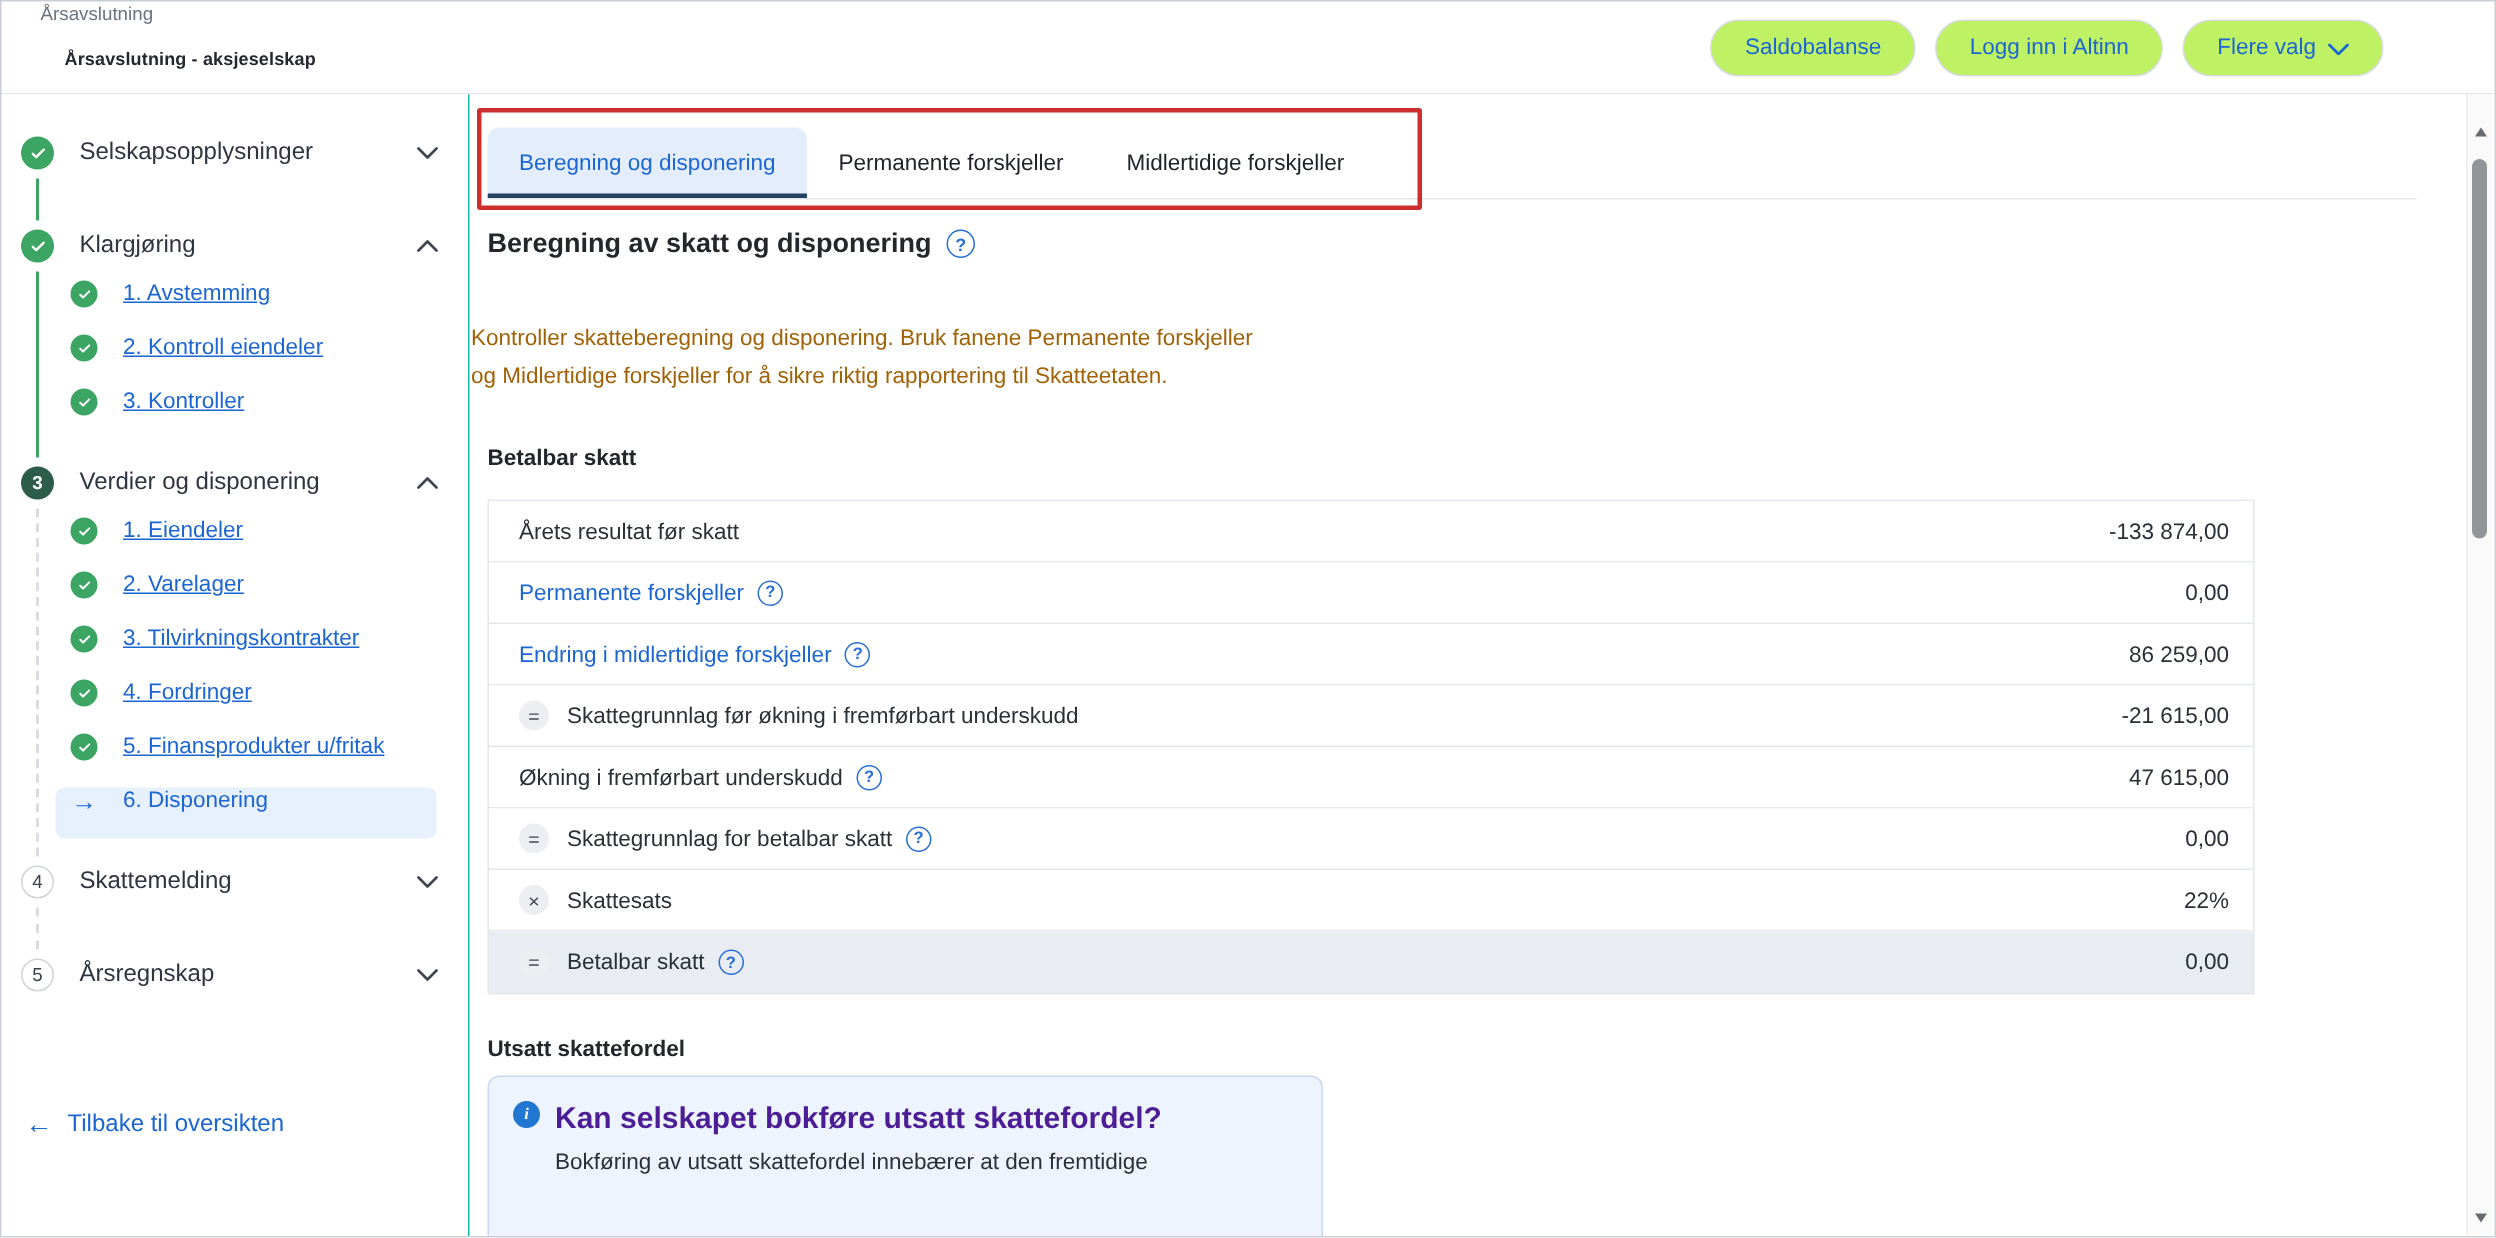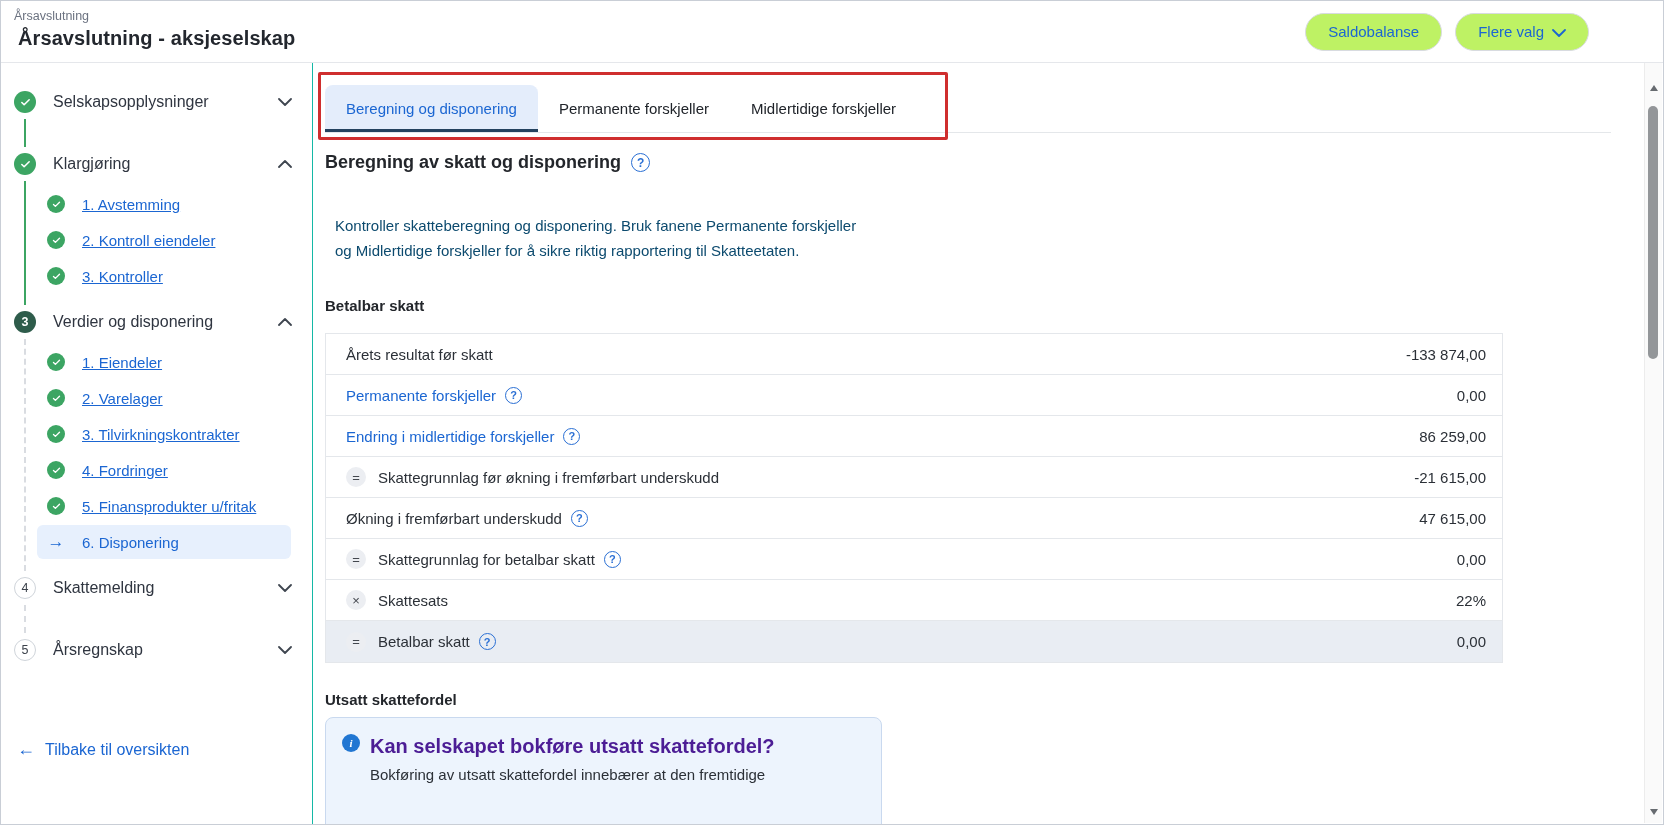--- a/index.html
+++ b/index.html
@@ -1,33 +1,33 @@
 <!DOCTYPE html>
 <html><head>
 <meta charset="utf-8">
 <style>
   html,body{margin:0;padding:0;background:#e9e9e9;font-family:"Liberation Sans","DejaVu Sans",sans-serif;}
   .frame{position:relative;width:1664px;height:825px;background:#fff;border:1px solid #c9ced6;box-sizing:border-box;overflow:hidden;}
 
   
-  .app-header{position:absolute;top:0;left:0;width:100%;height:62px;border-bottom:1px solid #e5e7eb;box-sizing:border-box;display:flex;align-items:center;justify-content:space-between;padding:0 74px 0 13px;}
+  .app-header{position:absolute;top:0;left:0;width:100%;height:62px;border-bottom:1px solid #e5e7eb;box-sizing:border-box;display:flex;align-items:center;justify-content:space-between;padding:0 74px 0 26px;}
   .crumb{font-size:12.5px;color:#6b7280;margin-bottom:2px;}
-  .page-title{font-size:20px;font-weight:700;color:#23272e;margin:4px;letter-spacing:.1px;}
+  .page-title{font-size:12px;font-weight:700;color:#23272e;margin:16px;letter-spacing:.1px;}
   .hbtns{display:flex;gap:13px;}
   .pill{display:inline-flex;align-items:center;gap:8px;height:38px;padding:0 22px;border:1px solid #d8dbe0;border-radius:19px;background:#bef264;color:#1b66d2;font-size:15px;font-family:inherit;cursor:pointer;white-space:nowrap;}
 
   
   .sidebar{position:absolute;top:62px;left:0;width:312px;bottom:0;border-right:1px solid #14b8a6;box-sizing:border-box;background:#fff;}
   .sec-row{position:absolute;left:13px;height:26px;display:flex;align-items:center;width:284px;cursor:pointer;}
   .sec-label{font-size:16px;color:#2f3540;margin-left:17px;flex:1;}
   .circle{width:22px;height:22px;border-radius:50%;display:flex;align-items:center;justify-content:center;box-sizing:border-box;flex:none;}
   .circle.done{background:#3ca563;}
   .circle.current{background:#2e5c4b;color:#fff;font-size:12.5px;font-weight:700;}
   .circle.todo{background:#fff;border:1.5px solid #cfd4da;color:#3c424b;font-size:12.5px;}
-  .sub-row{position:absolute;left:36px;width:254px;height:34px;display:flex;align-items:center;border-radius:6px;cursor:pointer;}
+  .sub-row{position:absolute;left:36px;width:254px;height:34px;display:flex;border-radius:6px;cursor:pointer;}
   .sub-row .circle{width:18px;height:18px;margin-left:10px;}
   .sub-label{font-size:15px;color:#1b66d2;text-decoration:underline;margin-left:17px;}
   .sub-row.active{background:#e7f0fd;}
   .sub-row.active .sub-label{text-decoration:none;font-weight:400;}
   .arrow-glyph{color:#1b66d2;font-size:17px;margin-left:10px;width:18px;text-align:center;flex:none;}
   .connector{position:absolute;left:23px;width:0;}
   .connector.solid{border-left:2px solid #3ca563;}
   .connector.dashed{border-left:2px dashed #d9dce1;}
   .chev{flex:none;margin-right:6px;display:flex;align-items:center;}
   .backlink{position:absolute;left:16px;top:676px;display:flex;align-items:center;gap:10px;color:#1b66d2;font-size:16px;cursor:pointer;}
@@ -35,21 +35,21 @@
 
   
   .main{position:absolute;top:62px;left:313px;width:1330px;bottom:0;background:#fff;}
   .tabbar{position:absolute;top:22px;left:11px;width:1286px;height:47px;border-bottom:1px solid #e4e7ea;display:flex;}
   .tab{display:flex;align-items:center;padding:0 21px;font-size:15px;color:#20242a;cursor:pointer;}
   .tab.active{background:#e4edfb;color:#1b66d2;border-radius:8px 8px 0 0;box-shadow:inset 0 -3px 0 #24425f;}
   .red-annotation{position:absolute;top:9px;left:4px;width:624px;height:62px;border:3px solid #cf2e2e;border-radius:2px;pointer-events:none;z-index:5;}
   .h2{position:absolute;top:89px;left:11px;font-size:18px;font-weight:700;color:#23262b;display:flex;align-items:center;gap:10px;}
   .help{display:inline-flex;align-items:center;justify-content:center;width:17px;height:17px;border:1.5px solid #2a6fd4;border-radius:50%;color:#2a6fd4;font-size:11px;font-weight:700;box-sizing:border-box;flex:none;cursor:pointer;}
   .help.lg{width:19px;height:19px;font-size:12px;}
-  .intro{position:absolute;top:150px;left:21px;font-size:15px;line-height:1.68;color:#0c4a6e;}
+  .intro{position:absolute;top:150px;left:0;font-size:15px;line-height:1.68;color:#a16207;}
   .sect-title{position:absolute;left:11px;font-size:15px;font-weight:700;color:#23262b;}
   .calc-table{position:absolute;top:270px;left:11px;width:1178px;border:1px solid #e4e7eb;box-sizing:border-box;}
   .trow{display:flex;align-items:center;height:41px;border-bottom:1px solid #e4e7eb;padding:0 16px 0 20px;box-sizing:border-box;background:#fff;font-size:15px;color:#2b3037;}
   .trow:last-child{border-bottom:none;}
   .trow.hl{background:#e9edf3;}
   .trow .lbl{display:flex;align-items:center;gap:9px;flex:1;}
   .trow .lbl.link{color:#1b66d2;}
   .badge{width:20px;height:20px;border-radius:50%;background:#eceef2;color:#43474e;font-size:13px;display:inline-flex;align-items:center;justify-content:center;flex:none;margin-right:3px;}
   .val{text-align:right;white-space:nowrap;}
   .infobox{position:absolute;top:654px;left:11px;width:557px;height:120px;background:#edf4fd;border:1px solid #c9d9ef;border-radius:8px;box-sizing:border-box;padding:14px 16px;}
@@ -73,20 +73,23 @@
   <header class="app-header">
     <div>
       <div class="crumb">Årsavslutning</div>
       <h1 class="page-title">Årsavslutning - aksjeselskap</h1>
     </div>
     <div class="hbtns" id="header-buttons">
         <button class="pill">
           <span>Saldobalanse</span>
         </button>
         <button class="pill">
+          <span>Logg inn i Altinn</span>
+        </button>
+        <button class="pill">
           <span>Flere valg</span>
           <span class="chev" style="margin: 2px 0px 0px;">
             <svg width="14" height="8" viewBox="0 0 14 8" fill="none">
               <path d="M1 1L7 7L13 1" stroke="#1b66d2" stroke-width="1.8" stroke-linecap="round" stroke-linejoin="round"></path>
             </svg>
           </span>
         </button>
       </div>
   </header>
 

